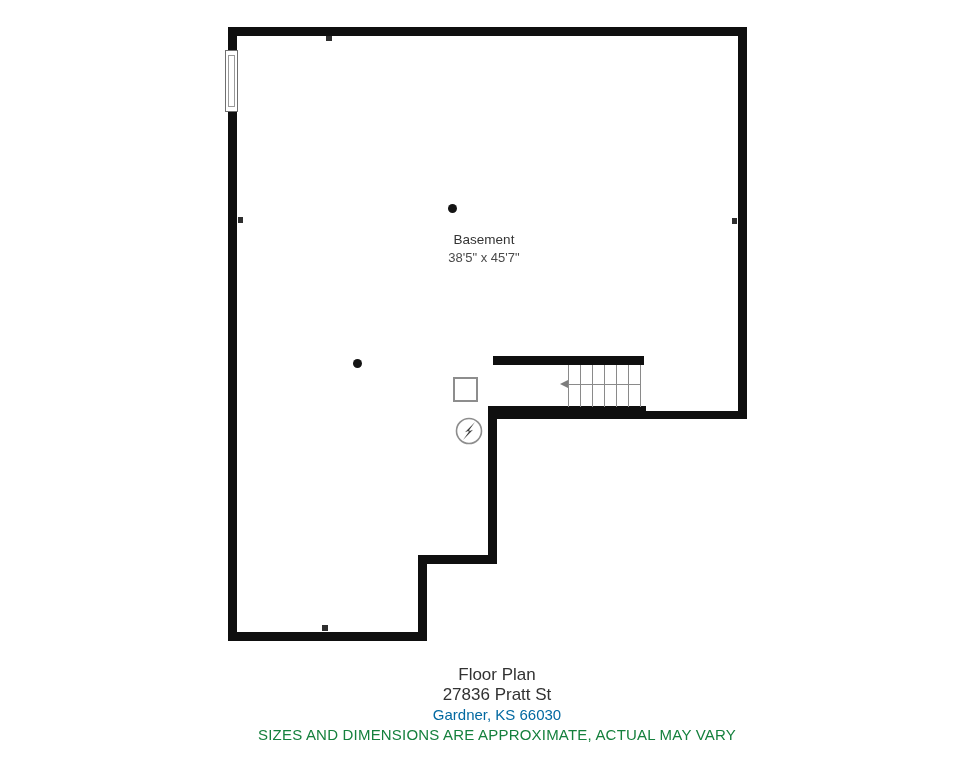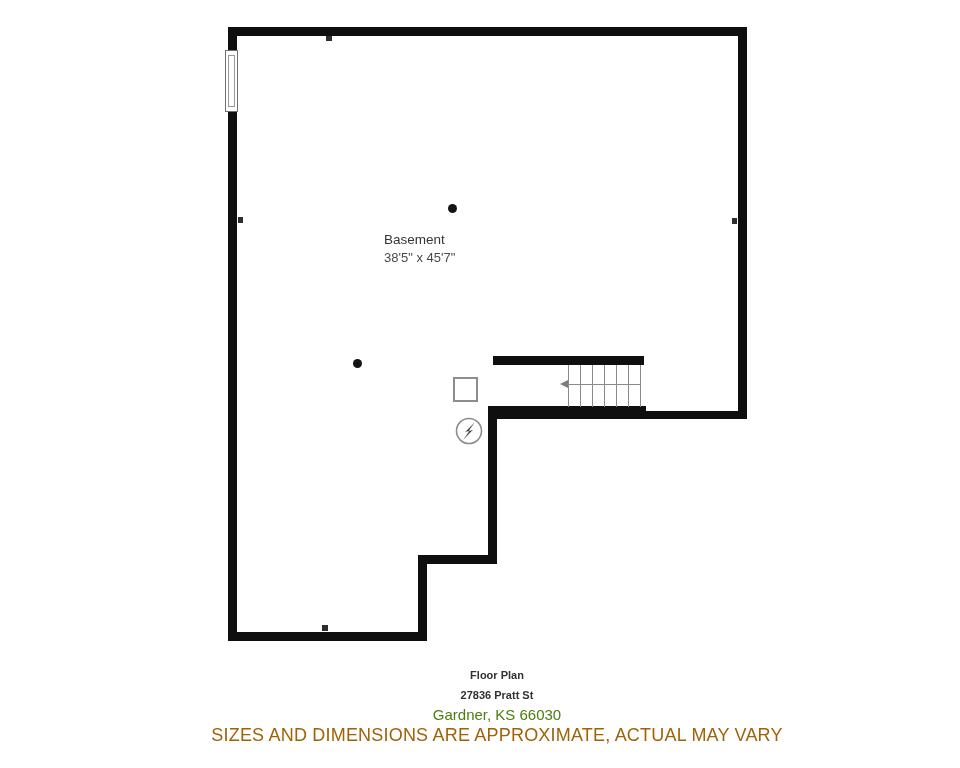--- a/index.html
+++ b/index.html
@@ -25,28 +25,28 @@
   .post.p2{left:353px;top:359px;}
   .utilbox{position:absolute;left:453px;top:377px;width:21px;height:21px;
           border:2px solid #8d8d8d;background:#fff;}
   .epanel{position:absolute;left:455px;top:417px;width:28px;height:28px;}
   .outlet{position:absolute;background:#2e2e2e;}
   .outlet.o-top{left:326px;top:36px;width:6px;height:5px;}
   .outlet.o-left{left:238px;top:217px;width:5px;height:6px;}
   .outlet.o-right{left:732px;top:218px;width:5px;height:6px;}
   .outlet.o-bottom{left:322px;top:625px;width:6px;height:6px;}
   
-  .room-label{position:absolute;left:384px;top:231px;width:200px;text-align:left;color:#383838;}
+  .room-label{position:absolute;left:384px;top:231px;width:200px;text-align:center;color:#383838;}
   .room-name{font-size:13.5px;line-height:18px;color:#343434;}
   .room-dims{font-size:13px;line-height:18px;color:#4a4a4a;}
   .footer{position:absolute;left:37px;top:665px;width:920px;text-align:center;color:#333;}
   .footer div{line-height:20px;}
-  .f-title,.f-addr1{font-size:11px;font-weight:bold;color:#323232;}
-  .f-addr2{font-size:15px;color:#4d7c0f;}
-  .f-disclaimer{font-size:18px;color:#a16207;letter-spacing:0.2px;}
+  .f-title,.f-addr1{font-size:17px;font-weight:normal;color:#323232;}
+  .f-addr2{font-size:15px;color:#0369a1;}
+  .f-disclaimer{font-size:15px;color:#15803d;letter-spacing:0.2px;}
 </style>
 </head>
 <body>
 
 <div class="stage">
 
   <div class="wall" style="left:228px;top:27px;width:519px;height:9px;"></div>
   <div class="wall" style="left:228px;top:27px;width:9px;height:614px;"></div>
   <div class="wall" style="left:738px;top:27px;width:9px;height:392px;"></div>
   <div class="wall" style="left:488px;top:406px;width:158px;height:13px;"></div>

